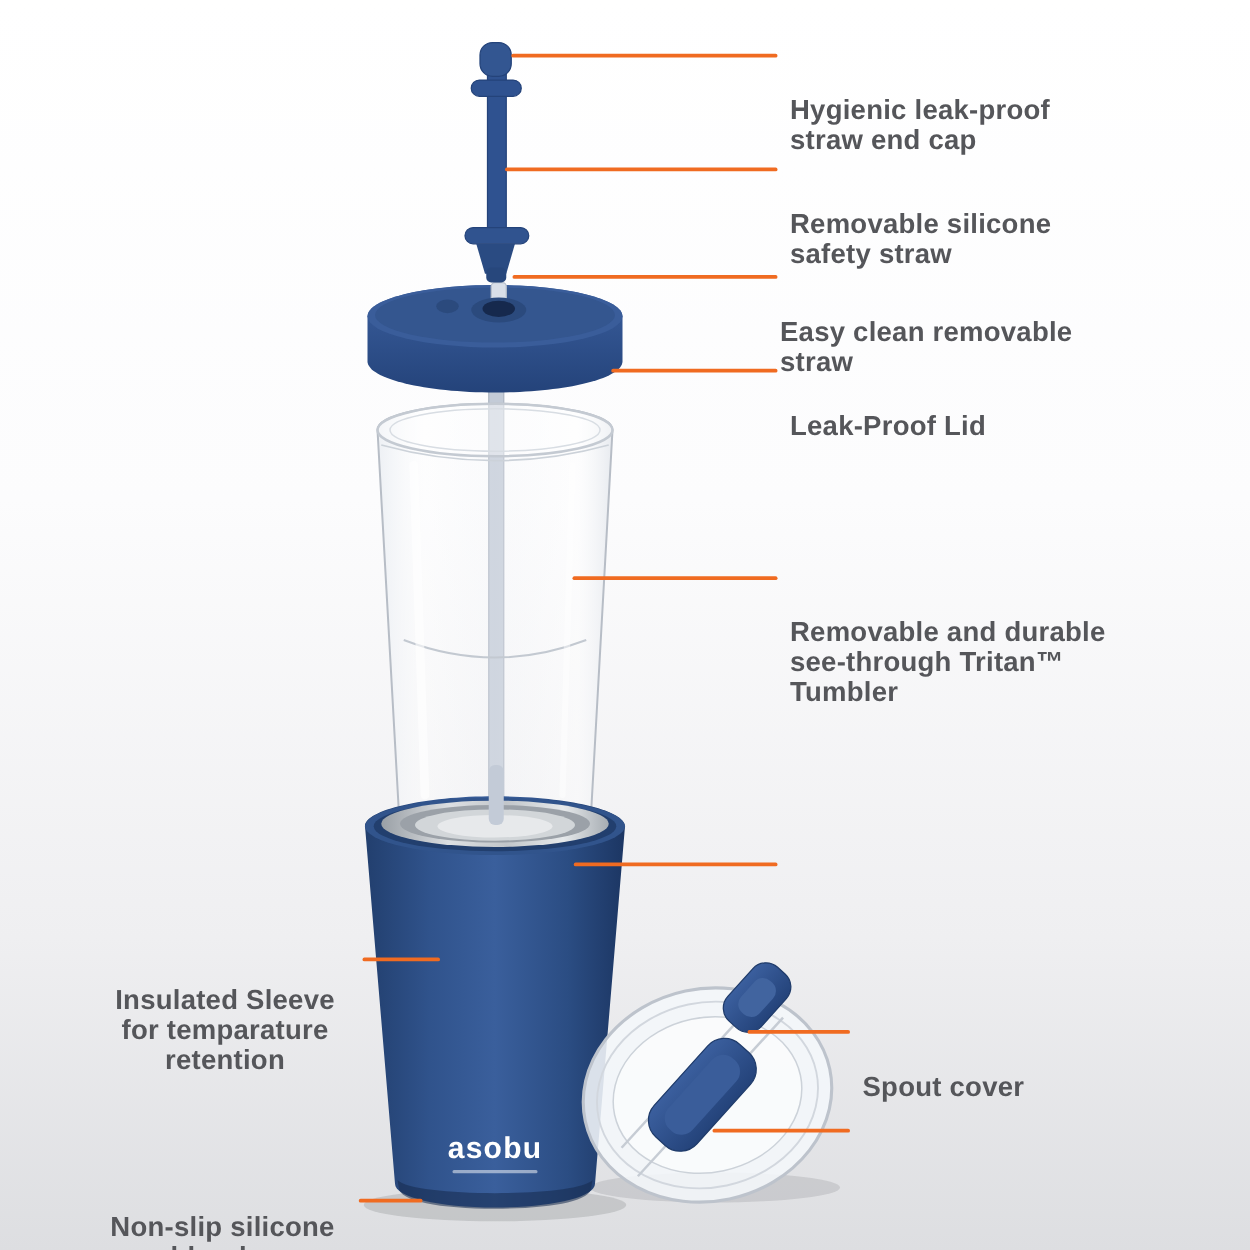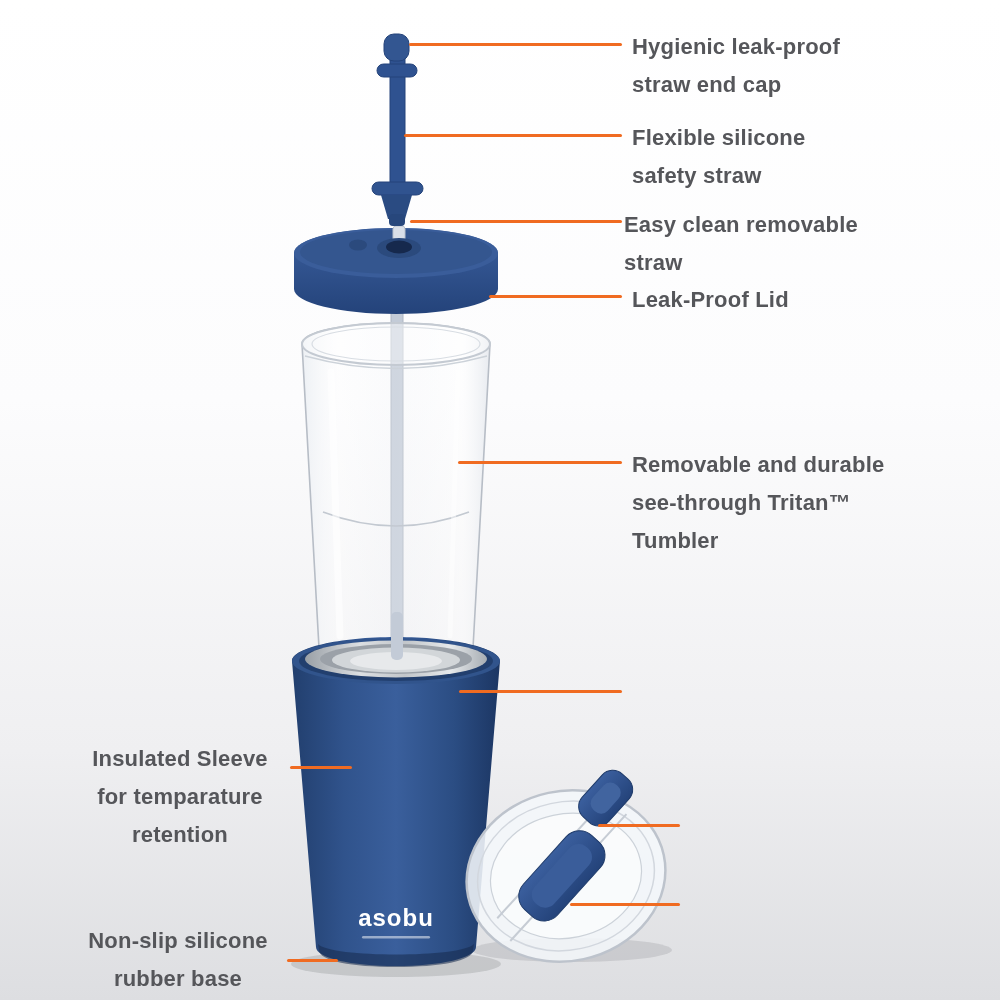--- a/index.html
+++ b/index.html
@@ -9,24 +9,25 @@
     width:1000px;height:1000px;
     overflow:hidden;
     background:linear-gradient(180deg,#ffffff 0%,#fcfcfd 40%,#efeff1 75%,#dddee1 100%);
     font-family:"Liberation Sans",sans-serif;
   }
   .product-svg{position:absolute;left:0;top:0;}
   .callout{
     position:absolute;
     font-weight:700;
     font-size:22px;
-    line-height:38px;
+    line-height:24px;
     color:#55565a;
     white-space:pre-line;
     letter-spacing:.2px;
+    margin-top:48px;
   }
   .callout.right{text-align:left;width:280px;}
   .callout.left{text-align:center;width:210px;}
   .leader{
     position:absolute;height:3px;background:#f06b21;border-radius:2px;
   }
   
   .c1{left:632px;top:28px;}
   .c2{left:632px;top:119px;}
   .c3{left:624px;top:206px;}
@@ -165,27 +166,28 @@
   <div class="leader l4"></div>
   <div class="leader l5"></div>
   <div class="leader l6"></div>
   <div class="leader l7"></div>
   <div class="leader l8"></div>
   <div class="leader l9"></div>
   <div class="leader l10"></div>
 
   <div class="callout right c1">Hygienic leak-proof
 straw end cap</div>
-  <div class="callout right c2">Flexible silicone
+  <div class="callout right c2">Removable silicone
 safety straw</div>
   <div class="callout right c3">Easy clean removable
 straw</div>
   <div class="callout right c5">Removable and durable
 see-through Tritan™
 Tumbler</div>
   <div class="callout right c4">Leak-Proof Lid</div>
+  <div class="callout right c7">Spout cover</div>
   <div class="callout left  c9">Insulated Sleeve
 for temparature
 retention</div>
   <div class="callout left  c10">Non-slip silicone
 rubber base</div>
 
 </div>
 
 </body></html>

